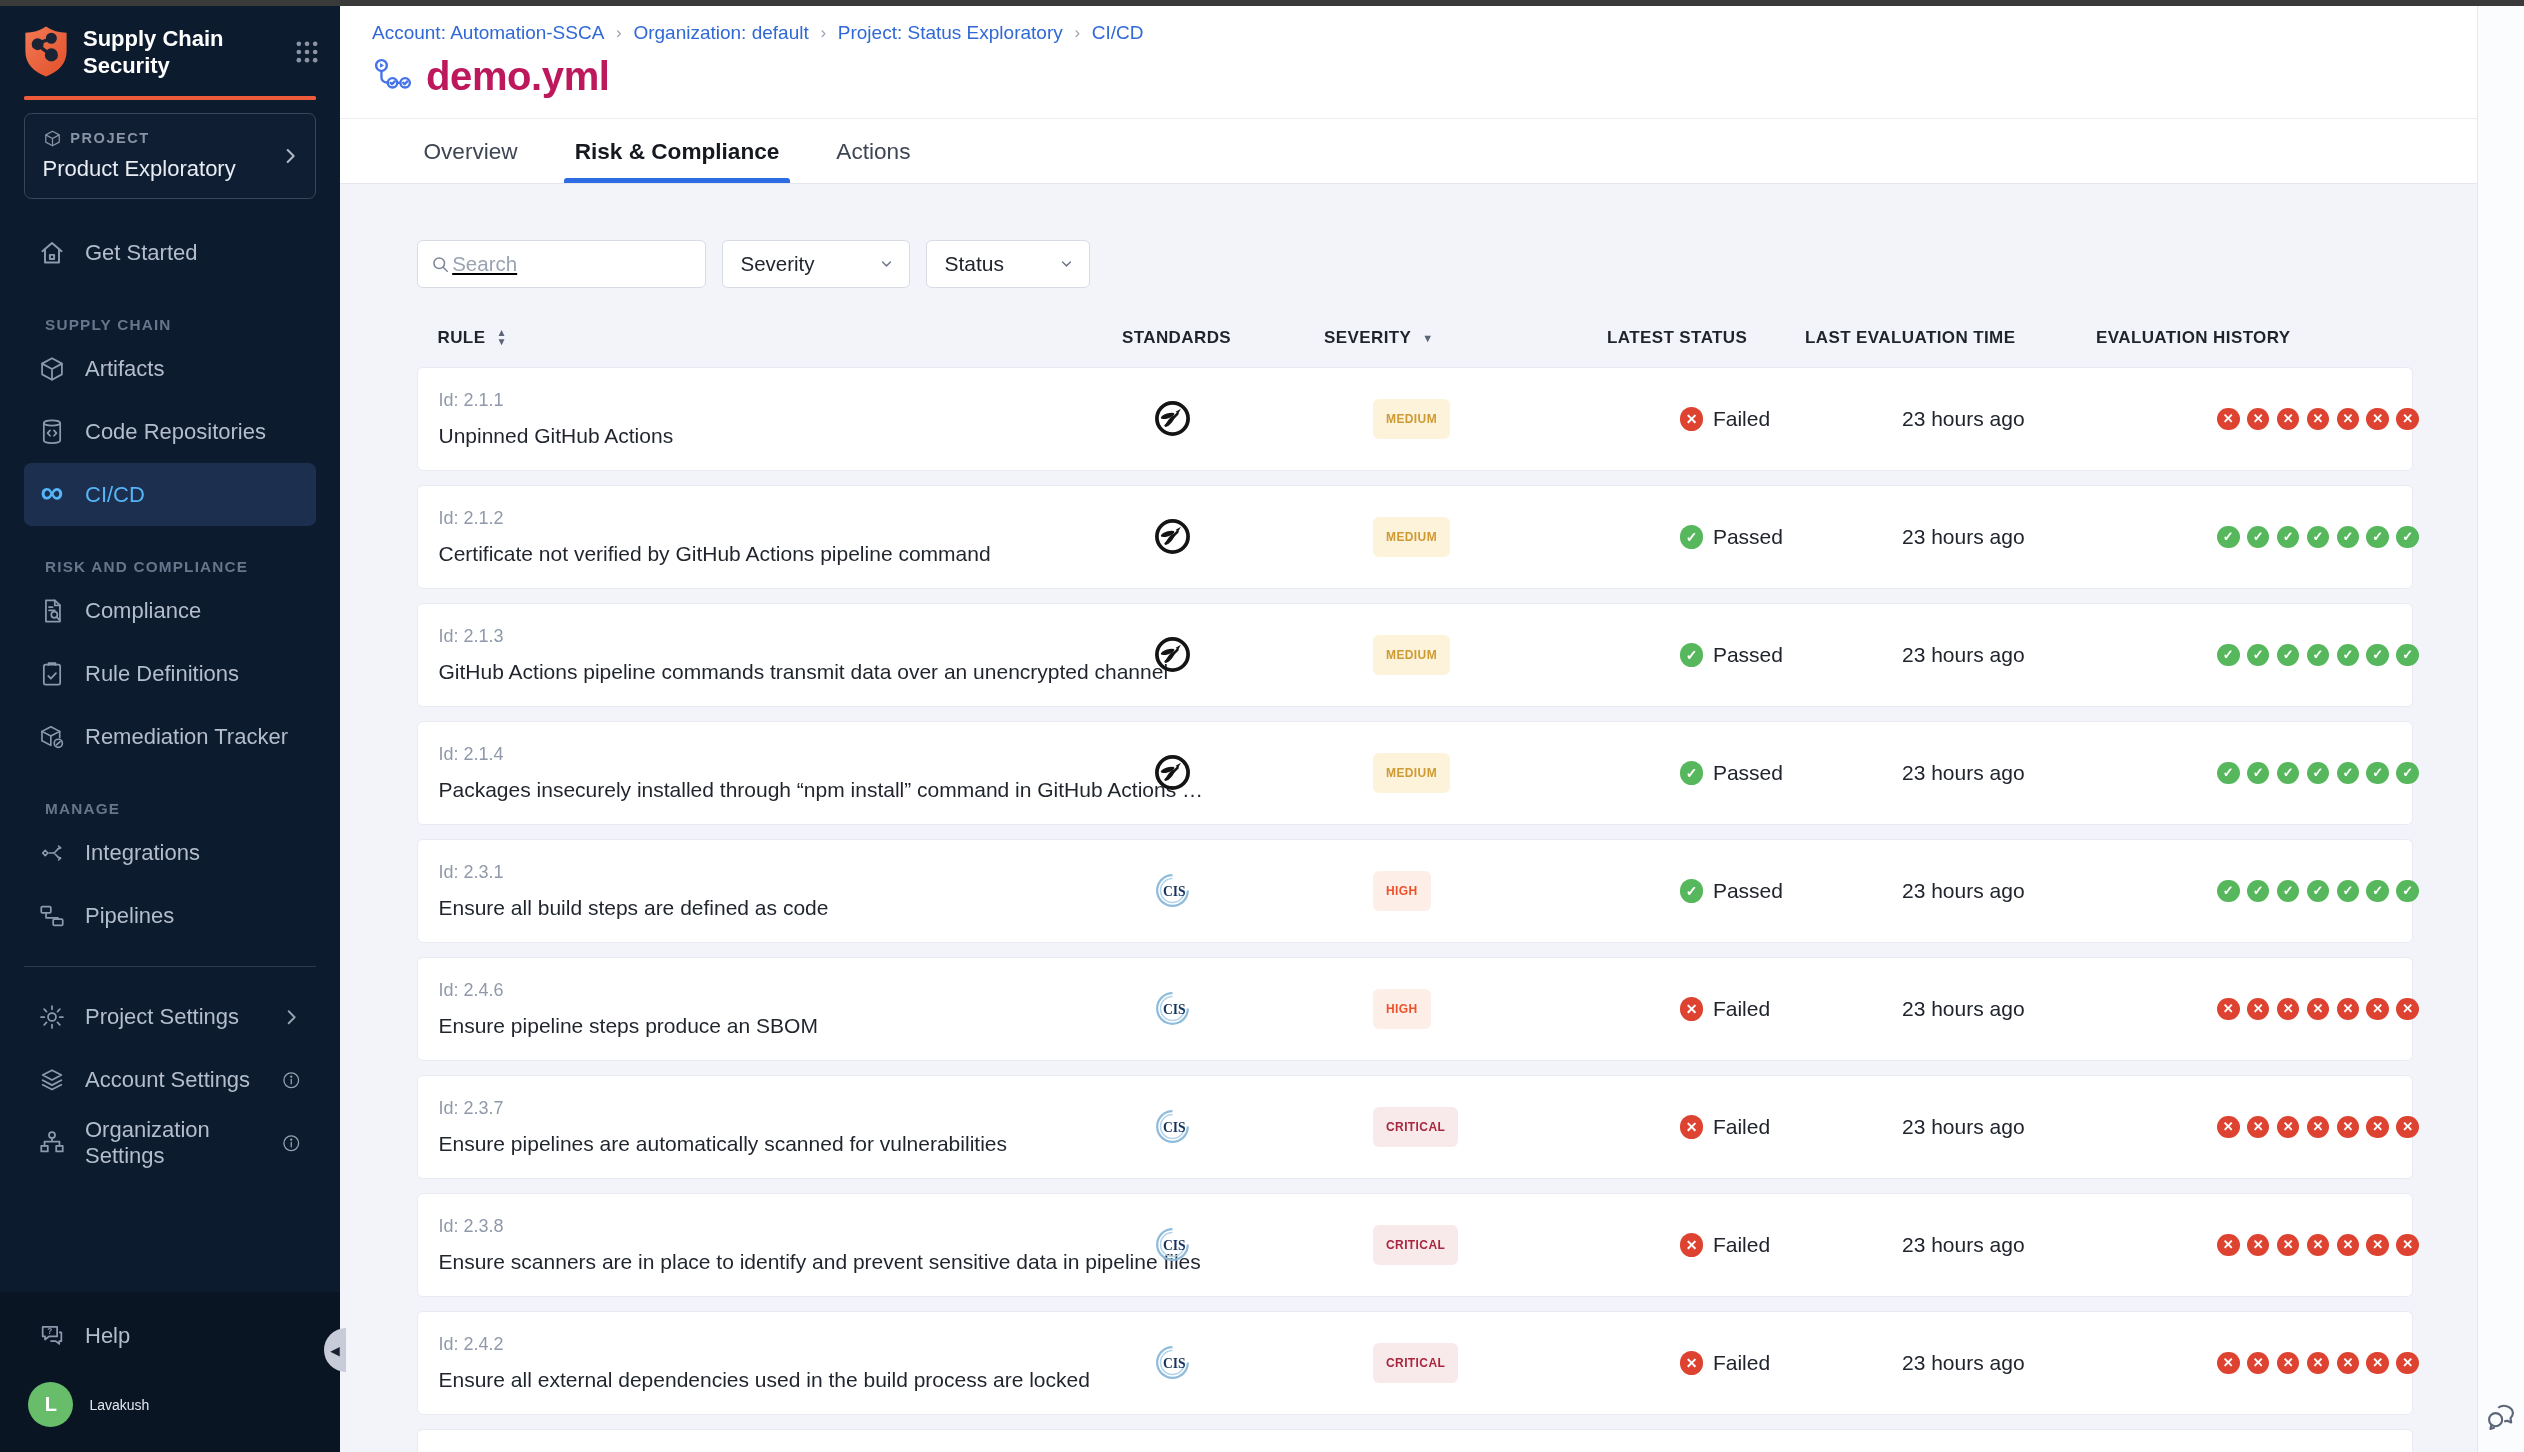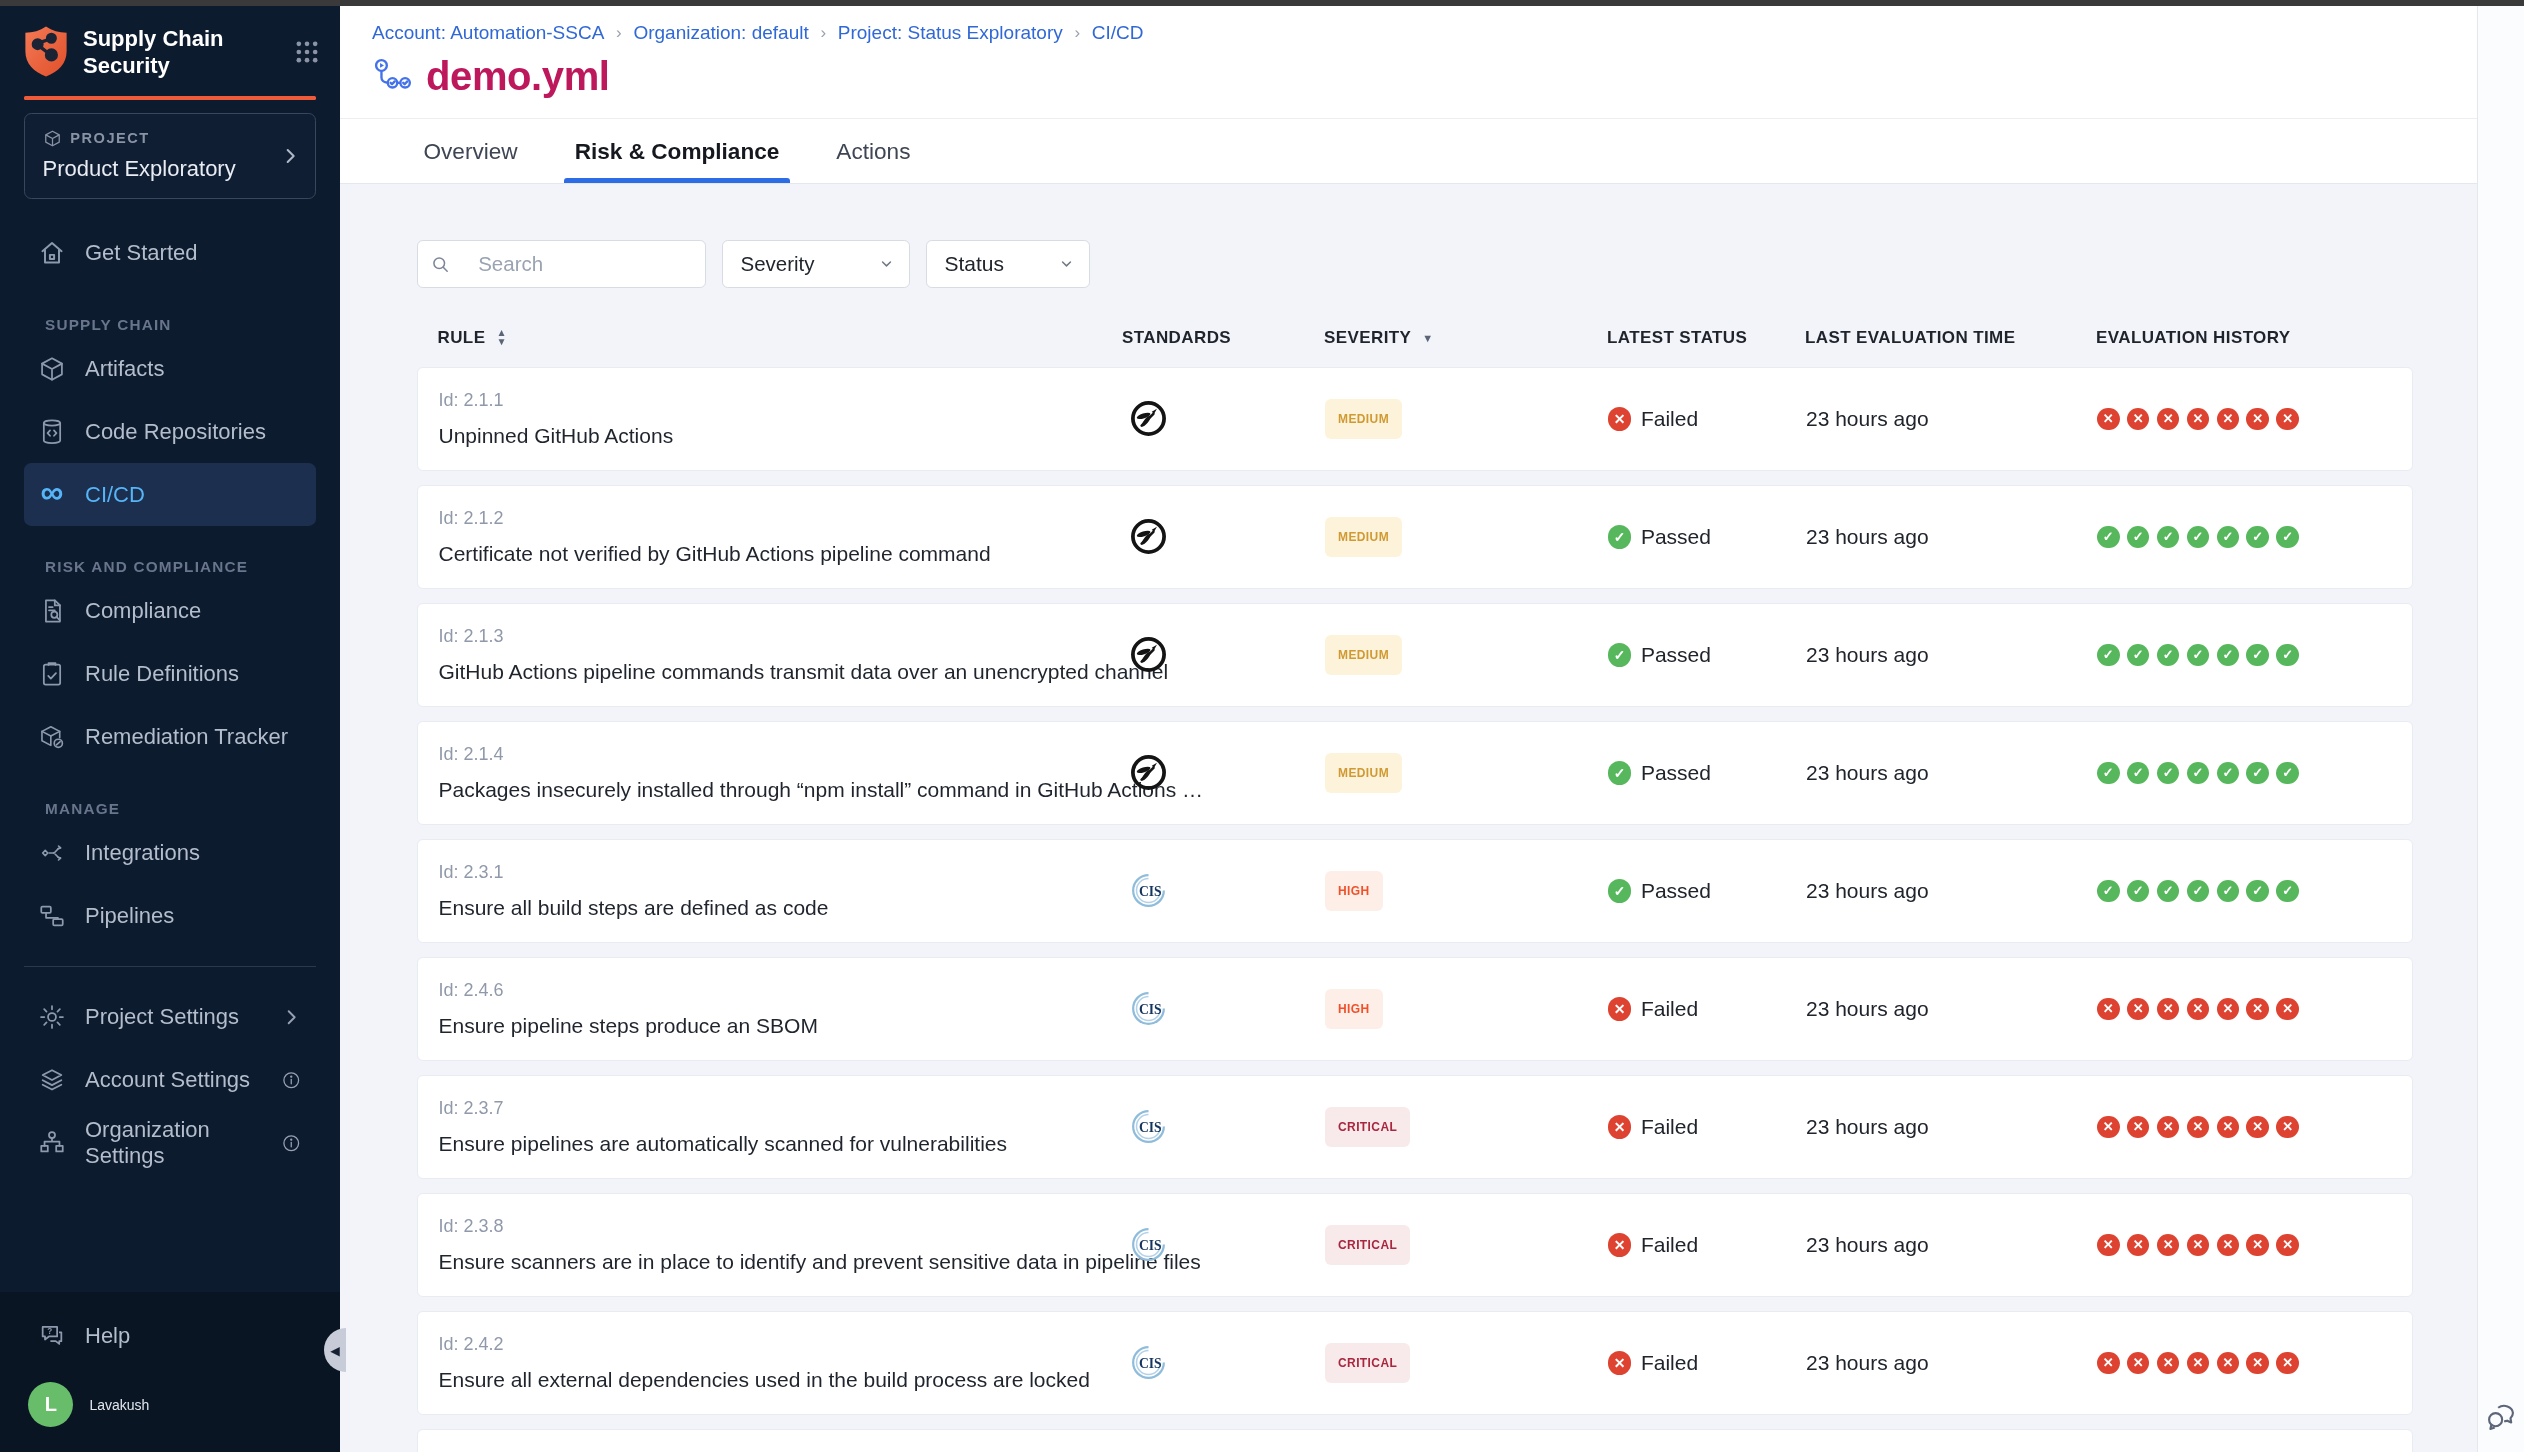--- a/index.html
+++ b/index.html
@@ -49,36 +49,36 @@
   .title-icon { width:41px; height:41px; }
   .page-title { font-size:40px; font-weight:bold; color:#be185d; letter-spacing:-0.4px; }
 
   .tabs-row { border-top:0.7px solid #eceef2; border-bottom:0.7px solid #e4e7ee; padding-left:82px; display:flex; gap:54px; background:#fff; flex:0 0 auto; }
   .tab { font-size:22.6px; color:#3e4553; padding:20px 1.5px 18px; position:relative; cursor:pointer; }
   .tab.active { color:#15181e; font-weight:bold; }
   .tab.active::after { content:""; position:absolute; left:-8.8px; right:-8.8px; bottom:0; height:5.1px; background:#2e6ce6; border-radius:2.9px 2.9px 0 0; }
 
   .content { flex:1; background:#f2f4f9; padding:56px 0 0 77px; overflow:hidden; }
   .filters { display:flex; gap:16px; width:1996px; }
-  .search-box { width:289px; height:48px; background:#fff; border:0.7px solid #d7dbe3; border-radius:5.8px; display:flex; align-items:center; padding:0 11.7px; gap:28px; }
+  .search-box { width:289px; height:48px; background:#fff; border:0.7px solid #d7dbe3; border-radius:5.8px; display:flex; align-items:center; padding:0 11.7px; gap:2px;text-decoration:underline; }
   .search-box .ic { width:20.5px; height:20.5px; color:#7d8697; flex:0 0 auto; }
   .search-input { border:none; outline:none; font-size:20.5px; color:#22262e; width:100%; font-family:inherit; background:transparent; }
   .search-input::placeholder { color:#9aa3b2; }
   .select { height:48px; background:#fff; border:0.7px solid #d7dbe3; border-radius:5.8px; display:flex; align-items:center; justify-content:space-between; padding:0 13px 0 17.5px; font-size:20.5px; color:#22262e; cursor:pointer; }
   .select .ic { width:19px; height:19px; color:#6f7888; }
   .select.severity { width:188px; } .select.status { width:164px; }
 
   .thead { display:grid; grid-template-columns:705px 202px 283px 198px 291px 1fr; width:1996px; margin-top:37px; align-items:center; height:26px; }
   .th { font-size:17px; font-weight:bold; color:#1f242c; letter-spacing:0.4px; display:flex; align-items:center; gap:11px; }
   .th.first { padding-left:20.5px; }
   .sort-stack { display:flex; flex-direction:column; line-height:8.8px; font-size:10.2px; color:#5b6576; cursor:pointer; }
   .sort-desc { font-size:11px; color:#5b6576; cursor:pointer; }
 
   .rows { margin-top:16px; width:1996px; }
-  .row { display:grid; grid-template-columns:705px 202px 283px 198px 291px 1fr; align-items:center; height:104px; background:#fff; border:0.7px solid #e8ebf1; border-radius:5.8px; margin-bottom:14px; cursor:pointer; }
+  .row { display:grid; grid-template-columns:705px 202px 283px 198px 291px 1fr; align-items:center; height:104px; background:#fff; border:0.7px solid #e8ebf1; border-radius:5.8px; margin-bottom:14px; cursor:pointer;gap:24px; }
   .cell-rule { padding-left:20.5px; }
   .rule-id { font-size:18px; color:#9099aa; margin-bottom:13px; }
   .rule-name { font-size:21px; color:#1f242d; white-space:nowrap; }
   .std-icon { width:39px; height:39px; margin-left:5.8px; display:flex; }
   .badge { display:inline-block; font-size:12px; font-weight:bold; letter-spacing:0.4px; padding:13px 13px; border-radius:6px; }
   .badge.MEDIUM { color:#d09a33; background:#fdf3da; }
   .badge.HIGH { color:#f0512a; background:#fdeee7; }
   .badge.CRITICAL { color:#a9263f; background:#f8eaea; }
   .status { display:flex; align-items:center; gap:9.5px; font-size:21px; color:#20242c; }
   .sicon { width:23.4px; height:23.4px; border-radius:50%; color:#fff; display:flex; align-items:center; justify-content:center; font-size:14px; font-weight:bold; flex:0 0 auto; }

